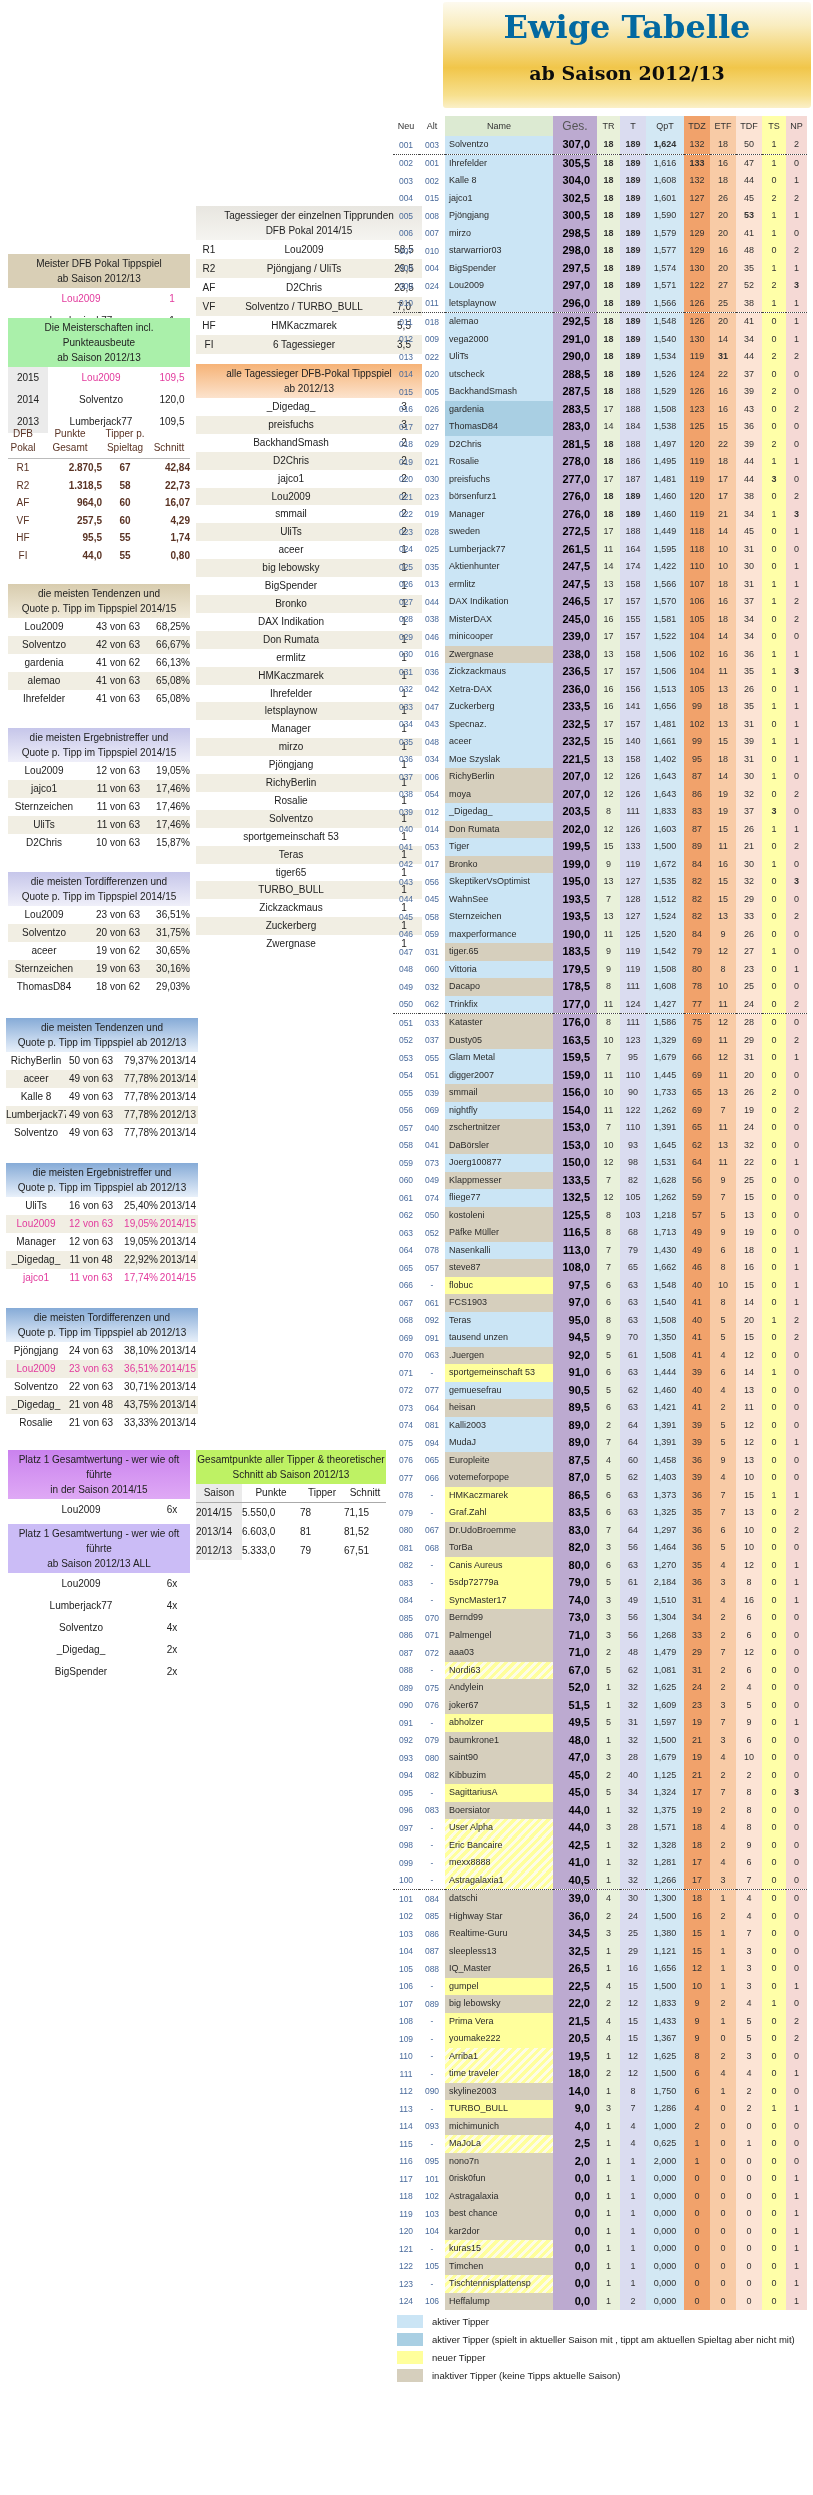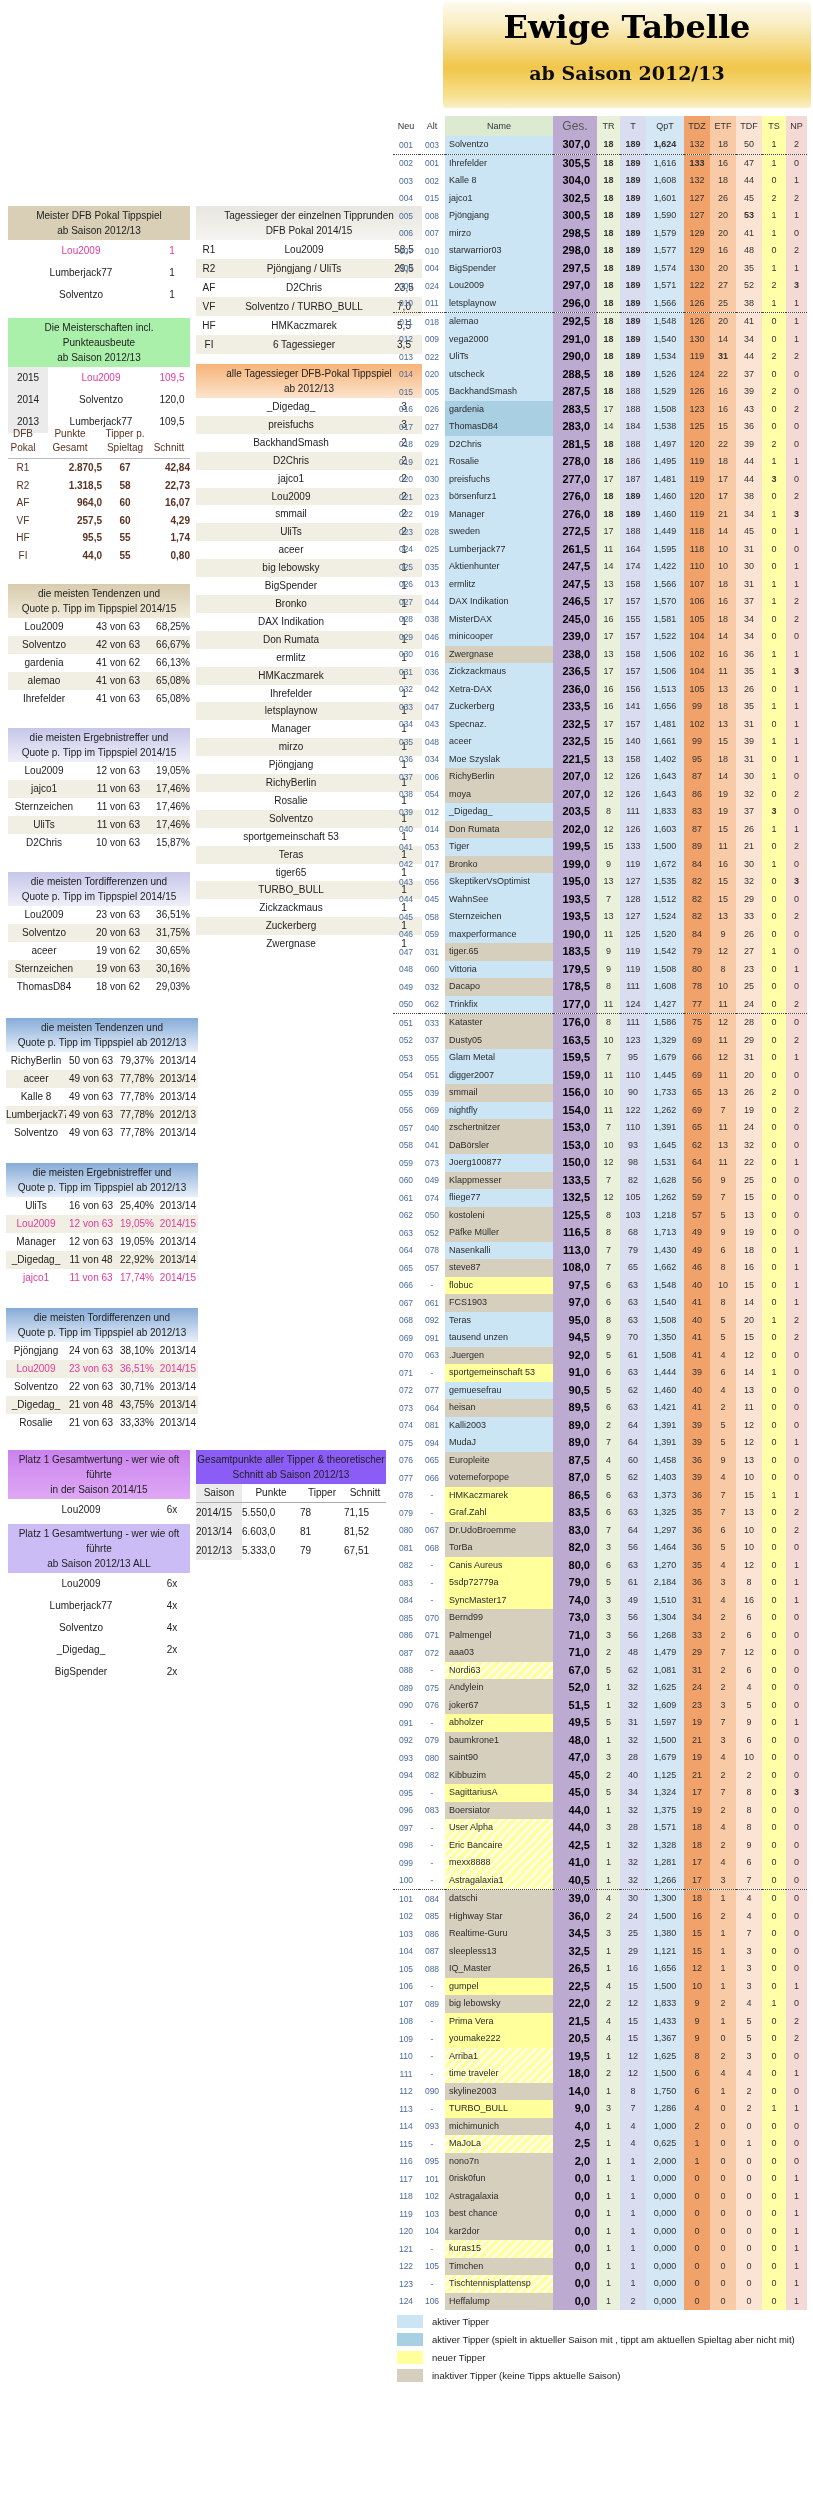--- a/index.html
+++ b/index.html
@@ -9,36 +9,36 @@
   
   .red-block{left:0;top:0;width:390px;height:197px;
     background:radial-gradient(circle at 10% 5%,#b5120f 0%,#d8433c 32%,#eda79f 60%,#f9e2dd 82%,#ffffff 100%);}
   .stat-title{left:0;top:116px;width:390px;text-align:center;font-size:23px;font-weight:bold;color:#111;}
   .stat-sub{left:0;top:152px;width:390px;text-align:center;font-size:18px;color:#111;}
   .logo{left:125px;top:6px;}
 
   
   .gold-block{left:443px;top:2px;width:368px;height:106px;border-radius:3px;
     background:linear-gradient(180deg,#fdfaef 0%,#f9edc0 22%,#f1c64a 62%,#f7e08e 88%,#fbf0c8 100%);}
-  .ewige-title{left:443px;top:8px;width:368px;text-align:center;font-family:"DejaVu Serif",serif;font-weight:bold;font-size:32px;color:#000000;}
+  .ewige-title{left:443px;top:8px;width:368px;text-align:center;font-family:"DejaVu Serif",serif;font-weight:bold;font-size:32px;color:#0369a1;}
   .ewige-sub{left:443px;top:62px;width:368px;text-align:center;font-family:"DejaVu Serif",serif;font-weight:bold;font-size:19px;color:#0d0d0d;}
 
   
   .ltable{position:absolute;font-size:10px;color:#222;}
   .lhead{text-align:center;line-height:15px;padding:2px 0;}
-  .hd-sand{background:#d9cfb6;}
+  .hd-sand{background:#d9cfb6;margin-top:48px;}
   .hd-green{background:#aaf0aa;}
   .hd-gray{background:linear-gradient(180deg,#e8e6e0,#f5f4f0);}
   .hd-orange{background:linear-gradient(180deg,#f6b377,#fce3cd);}
   .hd-tan{background:linear-gradient(180deg,#d8ccae,#f0ead9);}
   .hd-violet{background:linear-gradient(180deg,#c6c6ea,#efeff9);}
   .hd-blue{background:linear-gradient(180deg,#86abd7,#e8f0fa);}
   .hd-purple{background:linear-gradient(180deg,#ca82ee,#dfa9f5);}
   .hd-lilac{background:#cbbcf6;}
-  .hd-lblue{background:#8b5cf6;}
+  .hd-lblue{background:#bef264;}
   .trow{display:flex;align-items:center;line-height:22px;}
   .lt-compact .trow{line-height:19px;}
   .lt-tight .trow{line-height:17.9px;}
   .trow .nm{flex:1;text-align:center;white-space:nowrap;}
   .trow .vl{width:36px;text-align:center;}
   .trow .yr{width:40px;text-align:center;background:#ebebeb;}
   .trow .lb{width:26px;text-align:center;}
   .alt{background:#f1eee3;}
   .pink{color:#e23a9d;}
 
@@ -50,21 +50,21 @@
   .c-v1{width:64px;text-align:right;font-weight:bold;}
   .c-v2{width:46px;text-align:center;font-weight:bold;}
   .c-v3{width:42px;text-align:right;font-weight:bold;}
 
   
   .bt .trow .n1{width:72px;text-align:center;white-space:nowrap;}
   .bt .trow .n2{width:60px;text-align:right;}
   .bt .trow .n3{width:50px;text-align:right;}
   .ba .trow .n1{width:60px;text-align:center;white-space:nowrap;overflow:hidden;}
   .ba .trow .n2{width:50px;text-align:center;}
-  .ba .trow .n3{width:42px;text-align:center;}
+  .ba .trow .n3{width:42px;text-align:right;}
   .ba .trow .n4{width:38px;text-align:right;}
   .bt .trow,.ba .trow{line-height:18px;}
 
   
   .gp-h{display:flex;text-align:center;line-height:18px;border-bottom:1px solid #aaa;}
   .gp-h span{font-weight:normal;color:#222;}
   .g1{width:46px;}.g2{width:58px;}.g3{width:44px;}.g4{width:42px;}
   .gp .trow{line-height:19px;}
   .gp .g1{background:#ebebeb;}
 

